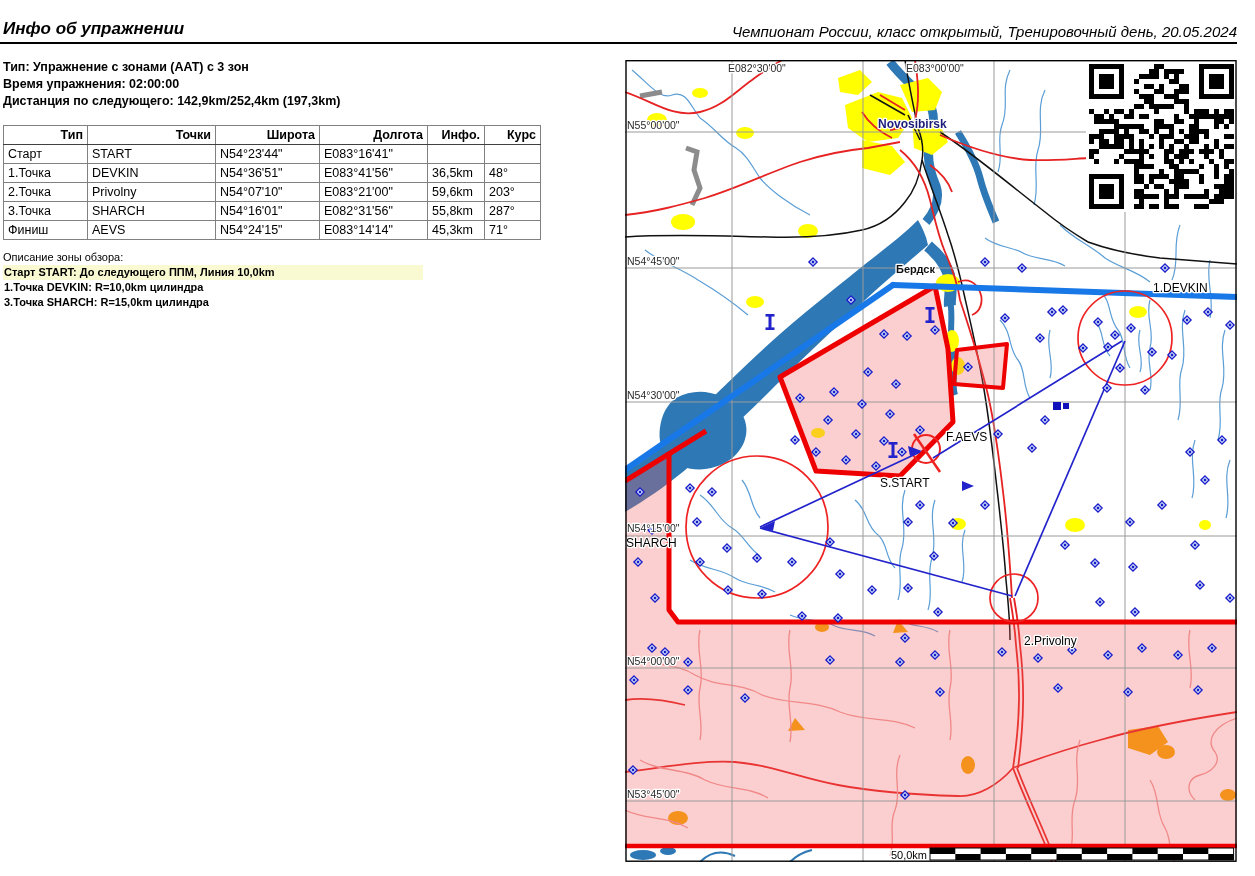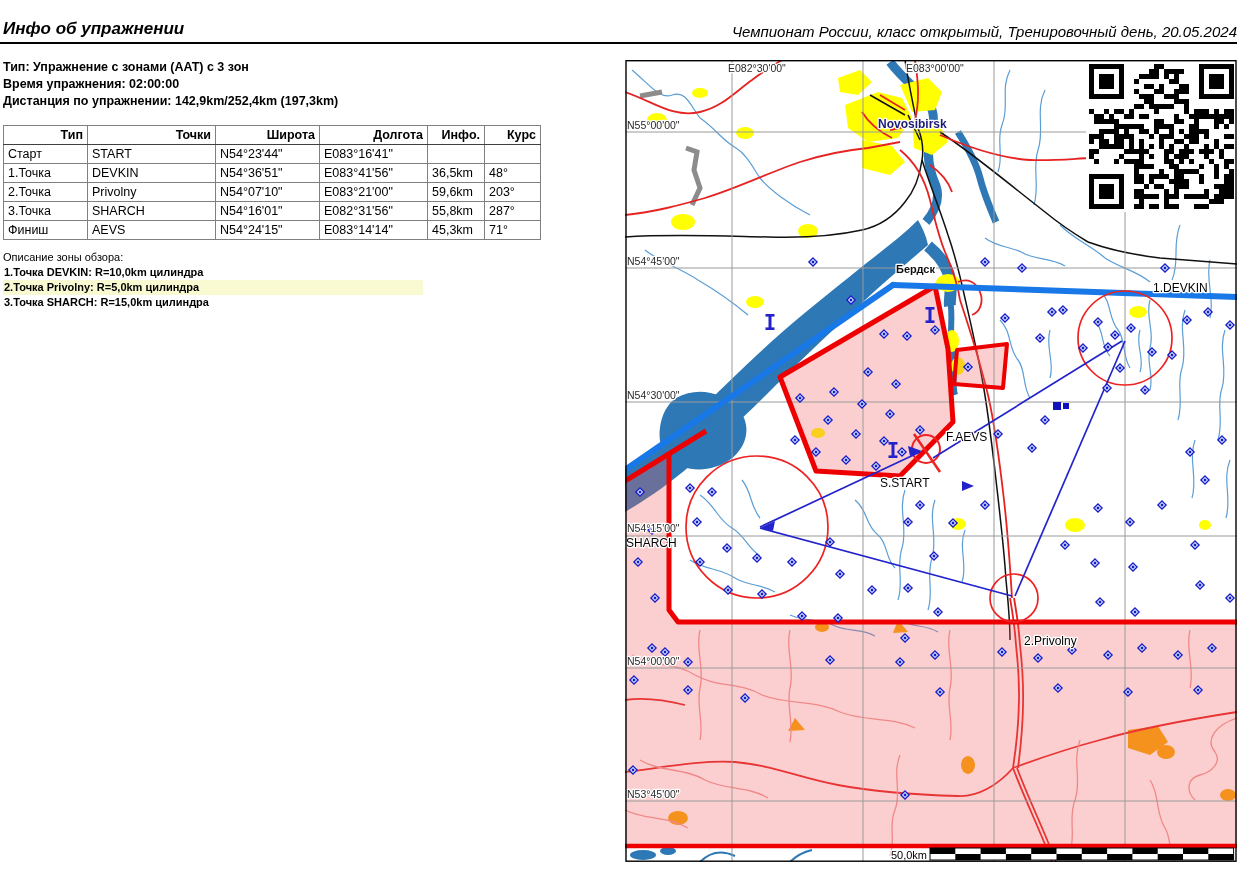--- a/index.html
+++ b/index.html
@@ -28,21 +28,21 @@
 </style>
 </head>
 <body>
 
 <div class="abs" id="page-title">Инфо об упражнении</div>
 <div class="abs" id="page-subtitle">Чемпионат России, класс открытый, Тренировочный день, 20.05.2024</div>
 <div class="abs" id="header-rule"></div>
 
 <div class="abs info-line" style="top:60px">Тип: Упражнение с зонами (AAT) с 3 зон</div>
 <div class="abs info-line" style="top:77px">Время упражнения: 02:00:00</div>
-<div class="abs info-line" style="top:94px">Дистанция по упражнении: 142,9km/252,4km (197,3km)</div>
+<div class="abs info-line" style="top:94px">Дистанция по следующего: 142,9km/252,4km (197,3km)</div>
 
 <table id="wp-table">
   <colgroup>
       <col style="width:84px">
       <col style="width:128px">
       <col style="width:104px">
       <col style="width:108px">
       <col style="width:57px">
       <col style="width:56px">
     </colgroup>
@@ -93,22 +93,22 @@
         <td>N54°24'15"</td>
         <td>E083°14'14"</td>
         <td>45,3km</td>
         <td>71°</td>
   </tr>
 </tbody>
   </table>
 
 <div class="abs" id="zones">
   <div class="zd-head">Описание зоны обзора:</div>
+  <div class="zd-row hl">Старт START: До следующего ППМ, Линия 10,0km</div>
   <div class="zd-row">1.Точка DEVKIN: R=10,0km цилиндра</div>
-  <div class="zd-row hl">2.Точка Privolny: R=5,0km цилиндра</div>
   <div class="zd-row">3.Точка SHARCH: R=15,0km цилиндра</div>
 </div>
 
 <div class="abs" id="map-wrap">
 <svg id="map-svg" width="612" height="802" viewBox="625 60 612 802" xmlns="http://www.w3.org/2000/svg">
 
   <g fill="var(--water,#2e78b5)" stroke="none">
     <path d="M918,220 C898,240 872,258 848,278 C818,302 788,326 758,354 C726,384 694,416 664,444 C648,458 636,466 625,472 L625,512 C642,502 662,489 684,471 C712,447 744,417 774,387 C804,357 836,327 864,301 C890,277 912,259 928,245 C926,235 922,227 918,220 Z"></path>
     <path d="M676,398 C698,386 722,392 738,409 C752,424 748,446 731,459 C710,474 683,472 668,458 C654,445 658,410 676,398 Z"></path>
     <path d="M890,62 C902,78 918,90 928,102 C936,112 934,128 930,142 C926,158 930,172 936,186 C940,198 936,210 926,222" fill="none" stroke="var(--water,#2e78b5)" stroke-width="9"></path>

